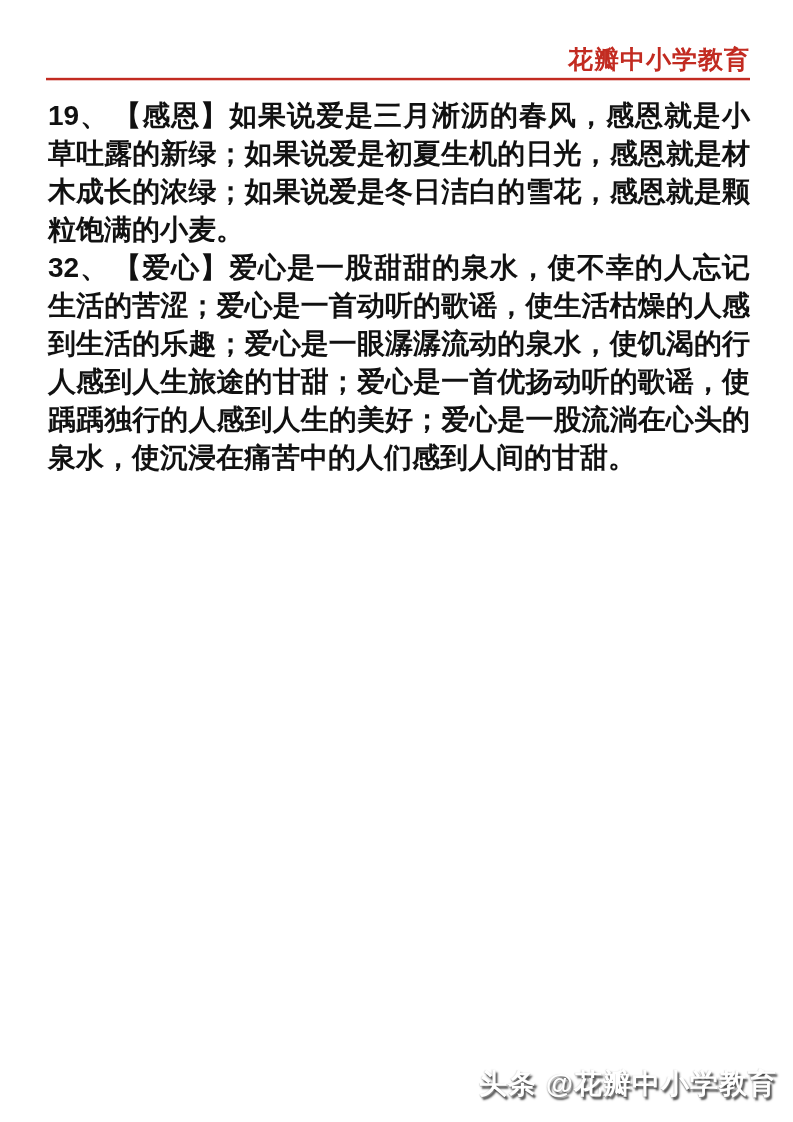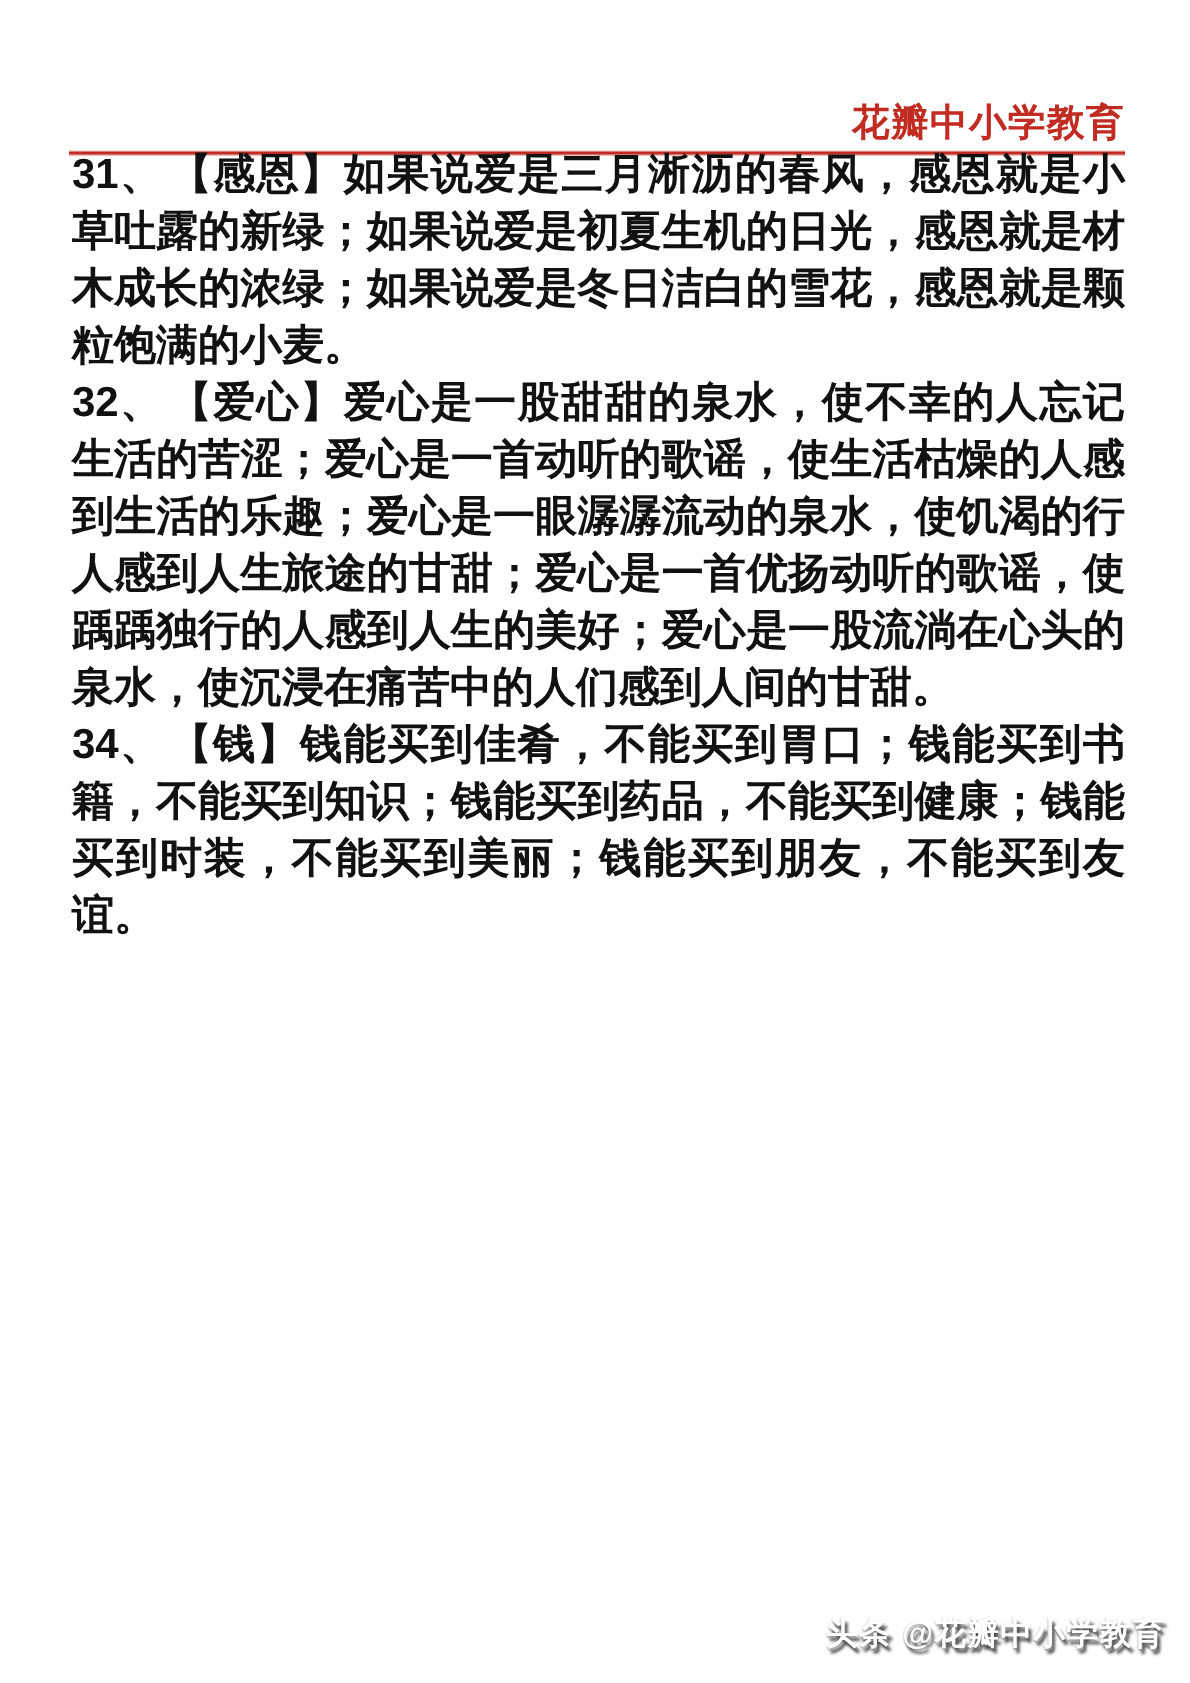--- a/index.html
+++ b/index.html
@@ -11,21 +11,21 @@
   body{
     width:793px;height:1122px;
     background:var(--bg);
     position:relative;
     overflow:hidden;
     font-family:"Liberation Sans","DejaVu Sans",sans-serif;
   }
   .page{position:absolute;inset:0;}
 
   
-  .header{position:absolute;top:0;left:46px;right:43px;margin-top:23px;}
+  .header{position:absolute;top:0;left:46px;right:43px;}
   .brand{
     text-align:right;
     padding-top:45px;
     font-family:"Liberation Serif","DejaVu Serif",serif;
     font-size:25px;
     font-weight:600;
     letter-spacing:1px;
     color:var(--accent);
     line-height:1.2;
   }
@@ -54,21 +54,21 @@
     word-break:break-all;
   }
   p.entry + p.entry{}
   .num{margin-right:4px;}
 
   
   .watermark{
     position:absolute;
     right:16px;
     bottom:19px;
-    font-size:21px;
+    font-size:28px;
     font-weight:700;
     letter-spacing:1px;
     color:#ffffff;
     text-shadow:2px 3px 2px rgba(45,45,45,0.82),
                 0 1px 1px rgba(100,100,100,0.45),
                 -1px 0 1px rgba(160,160,160,0.25);
     white-space:nowrap;
   }
 </style>
 </head>
@@ -76,26 +76,25 @@
 
 <div class="page">
 
   <header class="header">
     <div class="brand">花瓣中小学教育</div>
     <div class="rule"></div>
   </header>
 
   <main class="content">
 
-    <p class="entry"><span class="num">31、</span><span class="topic">【感恩】</span><span class="body-text">如果说爱是三月淅沥的春风，感恩就是小草吐露的新绿；如果说爱是初夏生机的日光，感恩就是材木成长的浓绿；如果说爱是冬日洁白的雪花，感恩就是颗粒饱满的小麦。</span></p>
+    <p class="entry"><span class="num">19、</span><span class="topic">【感恩】</span><span class="body-text">如果说爱是三月淅沥的春风，感恩就是小草吐露的新绿；如果说爱是初夏生机的日光，感恩就是材木成长的浓绿；如果说爱是冬日洁白的雪花，感恩就是颗粒饱满的小麦。</span></p>
 
     <p class="entry"><span class="num">32、</span><span class="topic">【爱心】</span><span class="body-text">爱心是一股甜甜的泉水，使不幸的人忘记生活的苦涩；爱心是一首动听的歌谣，使生活枯燥的人感到生活的乐趣；爱心是一眼潺潺流动的泉水，使饥渴的行人感到人生旅途的甘甜；爱心是一首优扬动听的歌谣，使踽踽独行的人感到人生的美好；爱心是一股流淌在心头的泉水，使沉浸在痛苦中的人们感到人间的甘甜。</span></p>
 
 
-    <p class="entry"><span class="num">34、</span><span class="topic">【钱】</span><span class="body-text">钱能买到佳肴，不能买到胃口；钱能买到书籍，不能买到知识；钱能买到药品，不能买到健康；钱能买到时装，不能买到美丽；钱能买到朋友，不能买到友谊。</span></p>
 
   </main>
 
   <footer>
     <div class="watermark">头条 @花瓣中小学教育</div>
   </footer>
 
 </div>
 
 </body></html>

